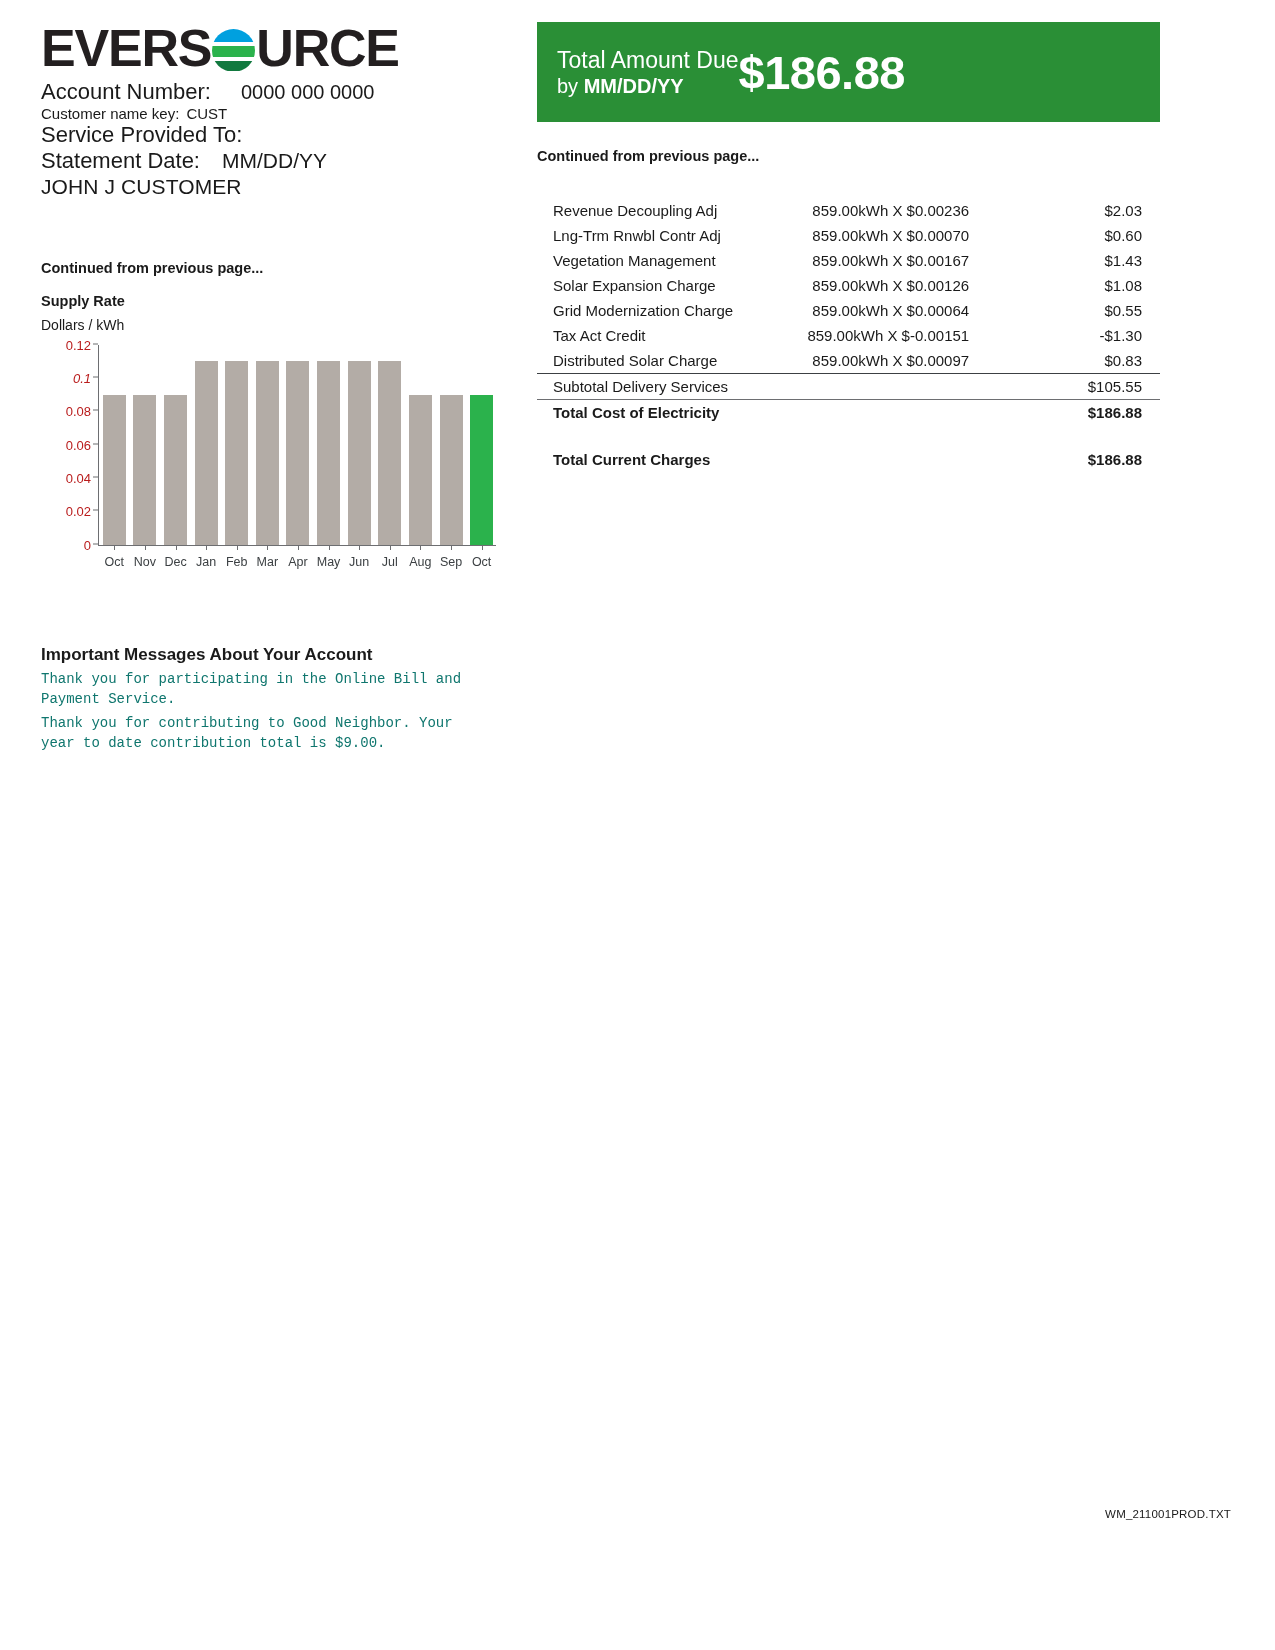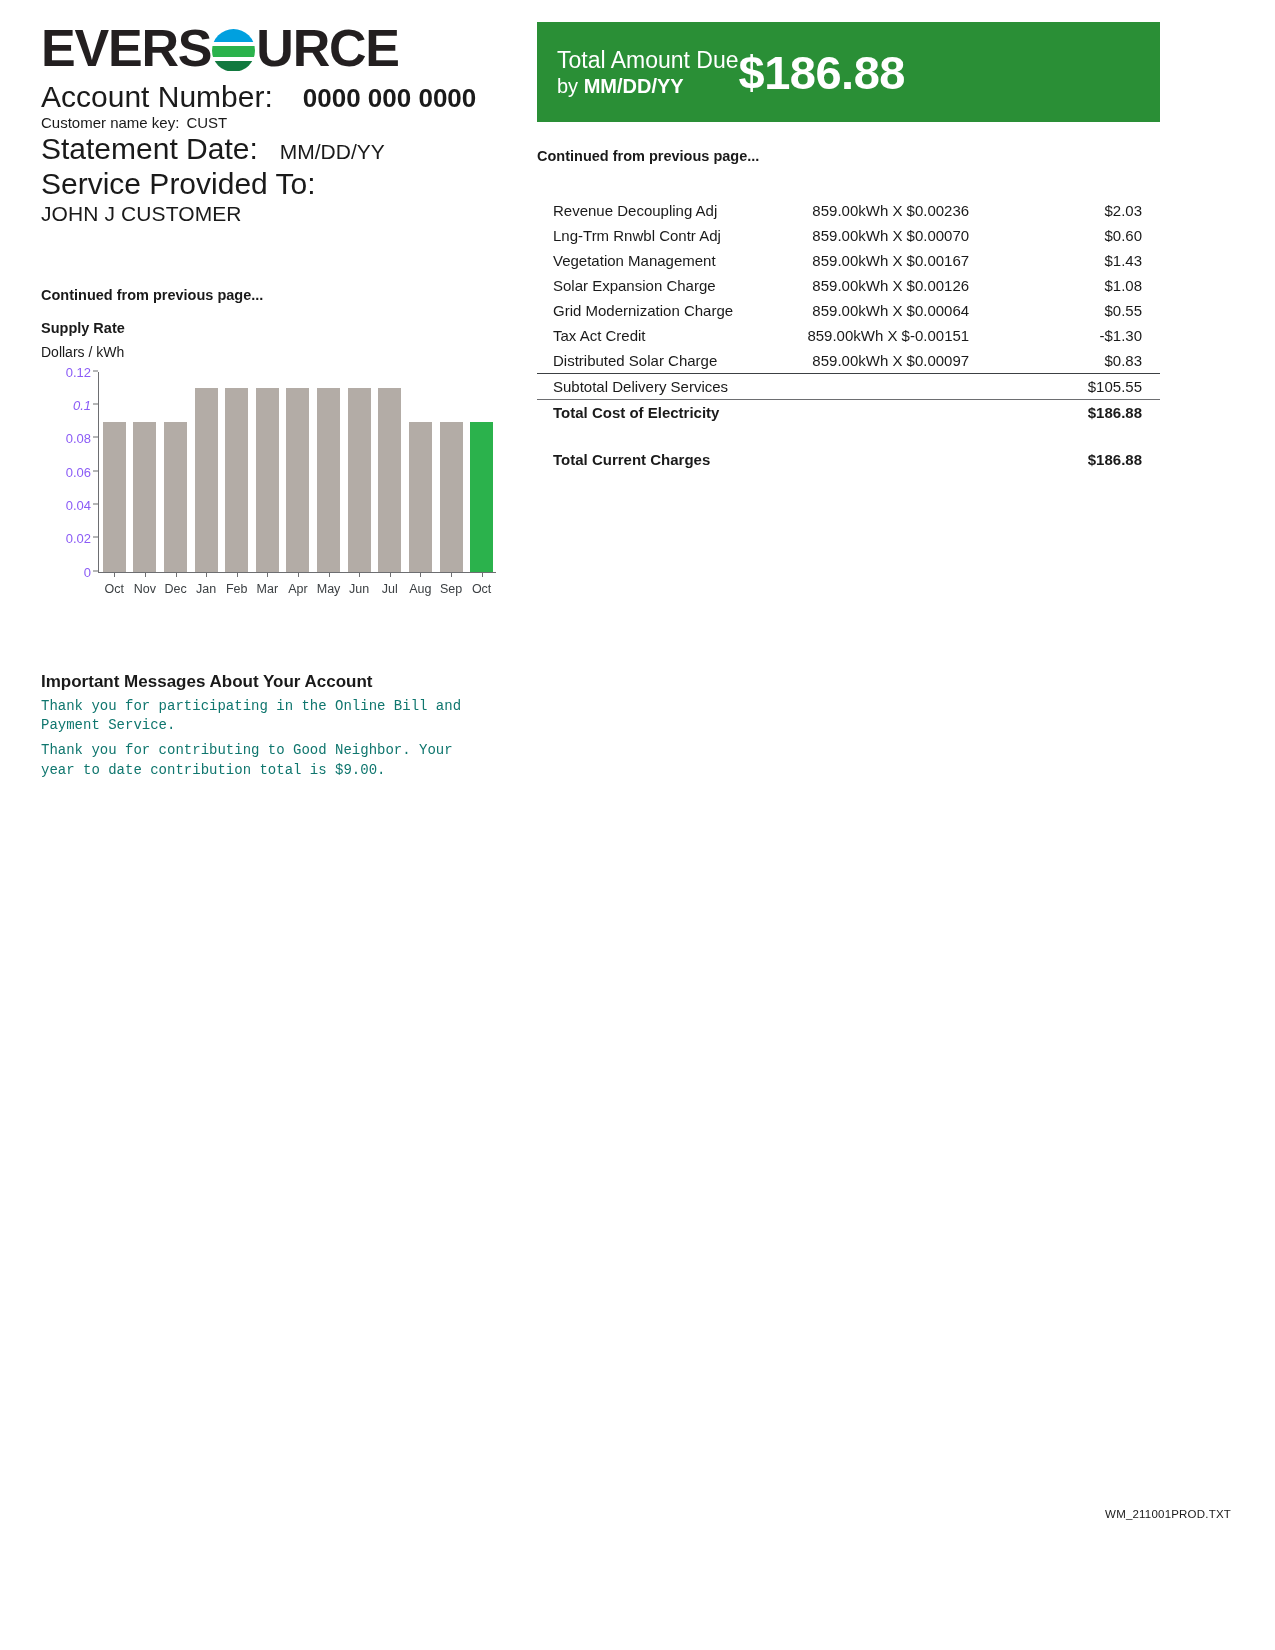--- a/index.html
+++ b/index.html
@@ -63,33 +63,33 @@
   .band-4 { top: 67%;   height: 9%;  background: #ffffff; }
   .band-5 { top: 76%;   height: 24%; background: #12793f; }
 
   
   .acct-line {
     display: flex;
     align-items: baseline;
     line-height: 1.12;
   }
   .lbl-lg {
-    font-size: 30px;
+    font-size: 22px;
     font-weight: normal;
     color: #1a1a1a;
     white-space: nowrap;
   }
   .lbl-sm {
     font-size: 15px;
     color: #1a1a1a;
     white-space: nowrap;
   }
   .val-bold {
-    font-size: 26px;
-    font-weight: bold;
+    font-size: 20px;
+    font-weight: normal;
     color: #1a1a1a;
     white-space: nowrap;
   }
   .val-sm {
     font-size: 15px;
     color: #1a1a1a;
     white-space: nowrap;
   }
   .val-date {
     font-size: 21px;
@@ -157,21 +157,21 @@
     width: 398px;
     height: 1px;
     background: #6d6e71;
   }
   .ytick-lbl {
     position: absolute;
     right: 100%;
     transform: translateY(-50%);
     margin-right: 7px;
     font-size: 13px;
-    color: #8b5cf6;
+    color: #b91c1c;
     white-space: nowrap;
   }
   .ytick-mark {
     position: absolute;
     left: 0;
     width: 5px;
     height: 1px;
     background: #6d6e71;
     transform: translateY(-0.5px);
   }
@@ -328,27 +328,27 @@
   <div class="acct-line acct-num-row">
     <span class="lbl-lg">Account Number:</span>
     <span class="val-bold">0000 000 0000</span>
   </div>
 
   <div class="acct-line name-key-row">
     <span class="lbl-sm">Customer name key:</span>
     <span class="val-sm">CUST</span>
   </div>
 
+  <div class="acct-line svc-row">
+    <span class="lbl-lg">Service Provided To:</span>
+  </div>
+
   <div class="acct-line stmt-row">
     <span class="lbl-lg">Statement Date:</span>
     <span class="val-date">MM/DD/YY</span>
-  </div>
-
-  <div class="acct-line svc-row">
-    <span class="lbl-lg">Service Provided To:</span>
   </div>
 
   <div class="cust-name">JOHN J CUSTOMER</div>
 
   <div class="continued continued-left">Continued from previous page...</div>
 
   <div class="chart-block">
     <div class="chart-title">Supply Rate</div>
     <div class="chart-unit">Dollars / kWh</div>
 

